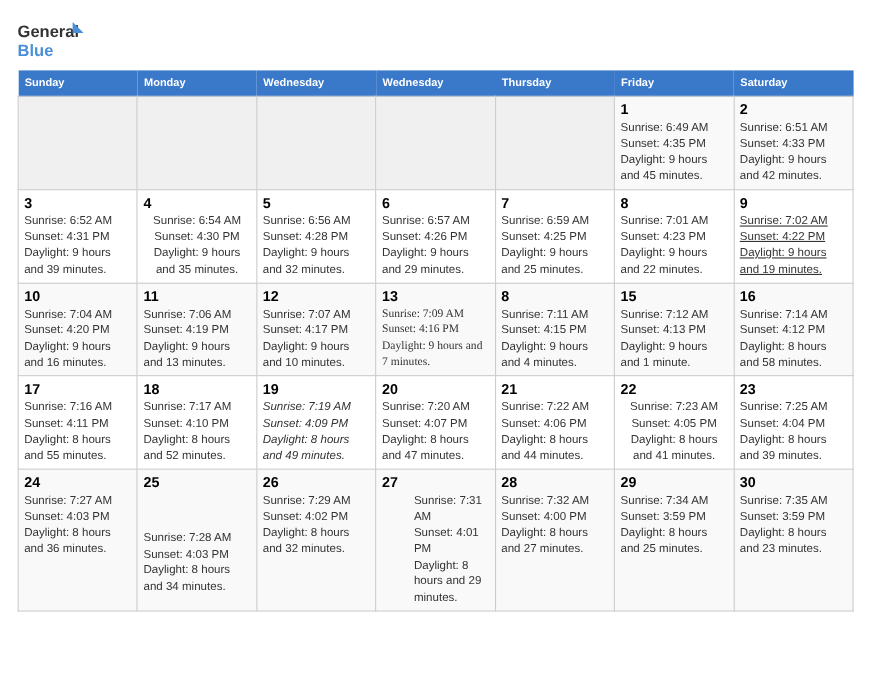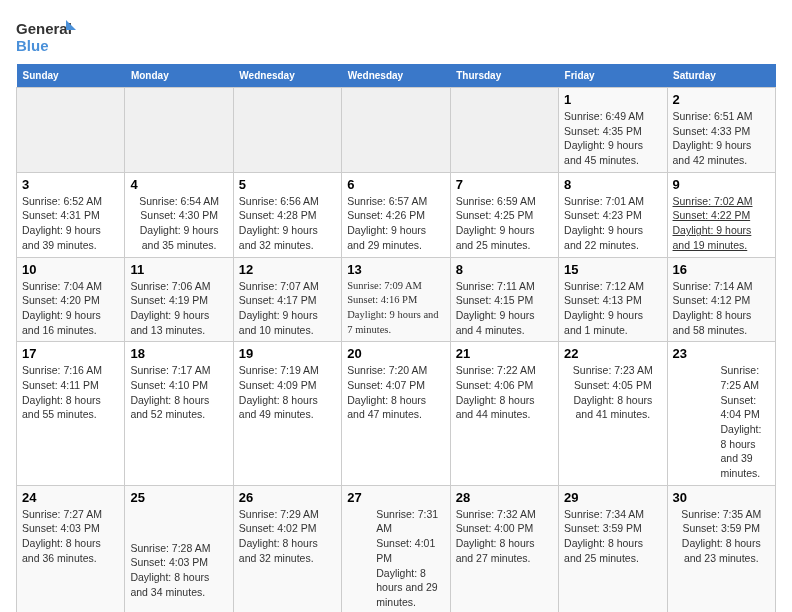--- a/index.html
+++ b/index.html
@@ -217,21 +217,21 @@
 Daylight: 8 hours and 55 minutes.</div>
         </td>
         <td>
           <span class="day-num">18</span>
           <div class="day-info" style="white-space: pre-line;">Sunrise: 7:17 AM
 Sunset: 4:10 PM
 Daylight: 8 hours and 52 minutes.</div>
         </td>
         <td>
           <span class="day-num">19</span>
-          <div class="day-info" style="white-space: pre-line;">Sunrise: 7:19 AM
+          <div class="day-info" style="white-space: pre-line; font-style: italic;">Sunrise: 7:19 AM
 Sunset: 4:09 PM
 Daylight: 8 hours and 49 minutes.</div>
         </td>
         <td>
           <span class="day-num">20</span>
           <div class="day-info" style="white-space: pre-line;">Sunrise: 7:20 AM
 Sunset: 4:07 PM
 Daylight: 8 hours and 47 minutes.</div>
         </td>
         <td>
@@ -241,21 +241,21 @@
 Daylight: 8 hours and 44 minutes.</div>
         </td>
         <td>
           <span class="day-num">22</span>
           <div class="day-info" style="white-space: pre-line; text-align: center;">Sunrise: 7:23 AM
 Sunset: 4:05 PM
 Daylight: 8 hours and 41 minutes.</div>
         </td>
         <td>
           <span class="day-num">23</span>
-          <div class="day-info" style="white-space: pre-line; margin-left: 48px;">Sunrise: 7:25 AM
+          <div class="day-info" style="white-space: pre-line;">Sunrise: 7:25 AM
 Sunset: 4:04 PM
 Daylight: 8 hours and 39 minutes.</div>
         </td>
       </tr>
       <tr>
         <td>
           <span class="day-num">24</span>
           <div class="day-info" style="white-space: pre-line;">Sunrise: 7:27 AM
 Sunset: 4:03 PM
 Daylight: 8 hours and 36 minutes.</div>
@@ -285,19 +285,19 @@
 Daylight: 8 hours and 27 minutes.</div>
         </td>
         <td>
           <span class="day-num">29</span>
           <div class="day-info" style="white-space: pre-line;">Sunrise: 7:34 AM
 Sunset: 3:59 PM
 Daylight: 8 hours and 25 minutes.</div>
         </td>
         <td>
           <span class="day-num">30</span>
-          <div class="day-info" style="white-space: pre-line; text-align: center;">Sunrise: 7:35 AM
+          <div class="day-info" style="white-space: pre-line;">Sunrise: 7:35 AM
 Sunset: 3:59 PM
 Daylight: 8 hours and 23 minutes.</div>
         </td>
       </tr>
     </tbody>
 </table>
 
 </body></html>

